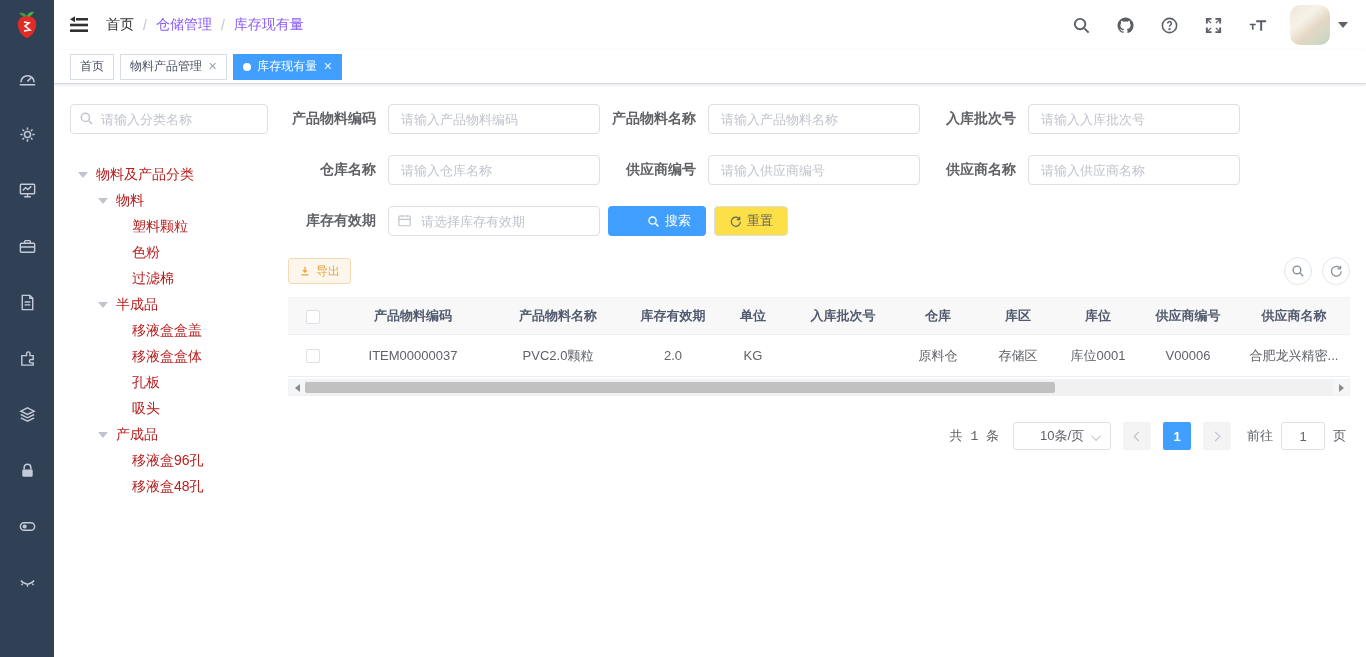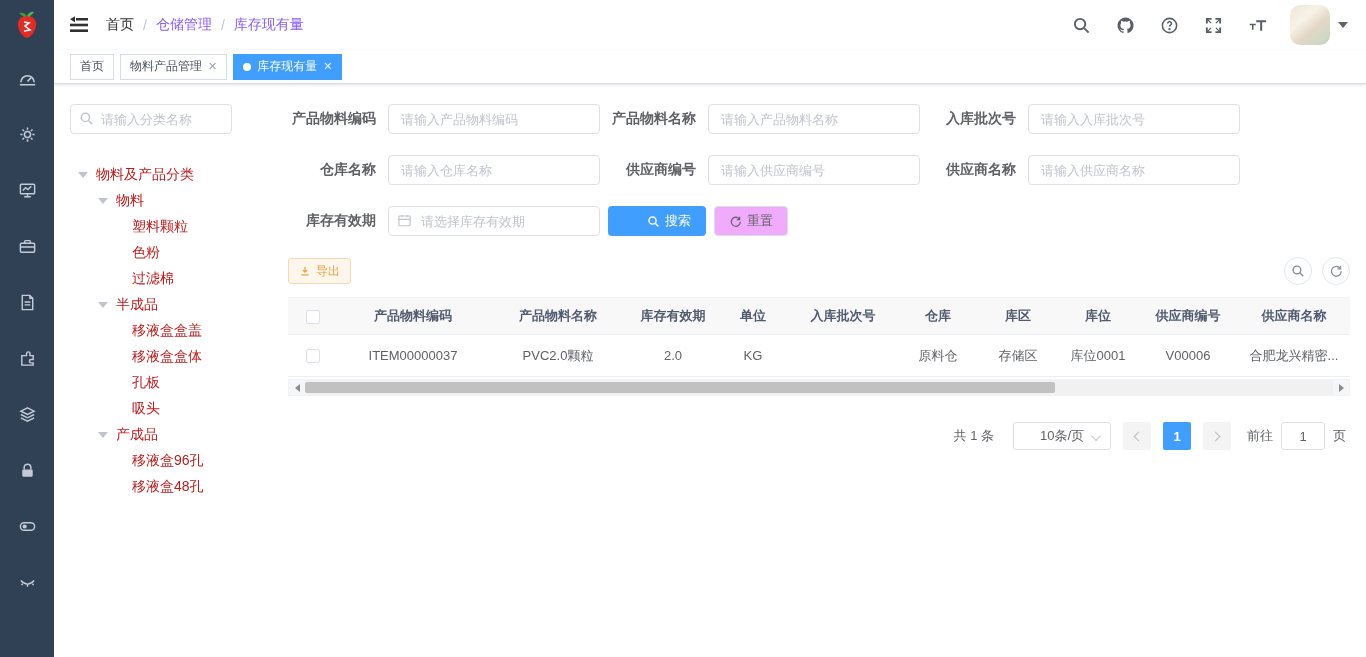--- a/index.html
+++ b/index.html
@@ -39,21 +39,21 @@
     background:#fff; color:#495060; font-size:12px; cursor:pointer; gap:6px; }
   .tag .tag-close { font-size:11px; color:#9aa4b2; line-height:1; }
   .tag.active { background:#409eff; border-color:#409eff; color:#fff; }
   .tag.active .tag-dot { width:8px; height:8px; border-radius:50%; background:#fff; display:inline-block; }
   .tag.active .tag-close { color:#e8f2ff; }
 
   
   .content { display:flex; padding:20px 16px 0 16px; }
   .tree-panel { width:198px; margin-right:20px; flex-shrink:0; }
   .tree-search { position:relative; margin-bottom:28px; }
-  .tree-search input { width:162px; height:30px; border:1px solid #dcdfe6; border-radius:4px;
+  .tree-search input { width:198px; height:30px; border:1px solid #dcdfe6; border-radius:4px;
     padding:0 10px 0 30px; font-size:13px; color:#606266; outline:none; font-family:inherit; }
   .tree-search input::placeholder { color:#c0c4cc; }
   .tree-search .sicon { position:absolute; left:9px; top:7px; width:15px; height:15px; color:#c0c4cc; }
   .tree { font-size:14px; color:#b91c1c; }
   .tree-node { height:26px; display:flex; align-items:center; cursor:pointer; white-space:nowrap; }
   .tree-node.l0 { padding-left:8px; }
   .tree-node.l1 { padding-left:28px; }
   .tree-node.l2 { padding-left:62px; }
   .tcaret { width:0; height:0; border-left:5px solid transparent; border-right:5px solid transparent;
     border-top:6px solid #c0c4cc; margin-right:8px; flex-shrink:0; }
@@ -68,21 +68,21 @@
   .finput { position:relative; }
   .finput input { width:212px; height:30px; border:1px solid #dcdfe6; border-radius:4px; padding:0 12px;
     font-size:13px; color:#606266; outline:none; font-family:inherit; }
   .finput input::placeholder { color:#c0c4cc; }
   .finput.date input { padding-left:32px; }
   .finput .cal-icon { position:absolute; left:9px; top:7px; width:15px; height:15px; color:#c0c4cc; }
   .fitem + .fitem { margin-left:8px; }
   .btn { display:inline-flex; align-items:center; justify-content:center; gap:5px; height:30px;
     border-radius:4px; font-size:13px; cursor:pointer; padding:0 14px; border:1px solid transparent; font-family:inherit; }
   .btn-primary { background:#409eff; color:#fff;padding-left:38px; }
-  .btn-default { background:#f0abfc; color:#606266; border-color:#dcdfe6;justify-content:center; }
+  .btn-default { background:#fde047; color:#606266; border-color:#dcdfe6;justify-content:center; }
   .btn svg { width:13px; height:13px; }
   .btn-row-gap { margin-left:12px; }
 
   
   .toolbar { display:flex; align-items:center; margin-top:12px; margin-bottom:12px; }
   .btn-export { height:26px; padding:0 10px; font-size:12px; color:#e6a23c; background:#fdf6ec;
     border:1px solid #f5dab1; border-radius:3px; display:inline-flex; align-items:center; gap:5px; cursor:pointer; font-family:inherit; }
   .btn-export svg { width:12px; height:12px; }
   .toolbar-right { margin-left:auto; display:flex; gap:10px; }
   .circle-btn { width:28px; height:28px; border-radius:50%; border:1px solid #e2e6ec; background:#fff;
@@ -102,21 +102,21 @@
   .hscroll { height:17px; background:#fafbfc; border:1px solid #f0f2f5; display:flex; align-items:stretch; margin-top:2px; }
   .hs-arrow { width:16px; display:flex; align-items:center; justify-content:center; background:#f5f6f7; cursor:pointer; }
   .hs-left-t { width:0; height:0; border-top:4px solid transparent; border-bottom:4px solid transparent; border-right:5px solid #8b8b8b; }
   .hs-right-t { width:0; height:0; border-top:4px solid transparent; border-bottom:4px solid transparent; border-left:5px solid #8b8b8b; }
   .hs-track { flex:1; position:relative; background:#f1f1f1; }
   .hs-thumb { position:absolute; left:0; top:2px; bottom:2px; width:73%; background:#c1c1c1; border-radius:2px; cursor:pointer; }
 
   
   .pager { display:flex; align-items:center; justify-content:flex-end; margin-top:26px; gap:12px;
     font-size:13px; color:#606266; padding-right:4px; }
-  .pg-total { margin-right:7px; }
+  .pg-total { margin-right:2px;font-family:Liberation Mono, monospace; }
   .pg-select { position:relative; width:98px; height:28px; border:1px solid #dcdfe6; border-radius:3px;
     display:flex; align-items:center; justify-content:center; cursor:pointer; color:#606266; }
   .pg-select .sel-caret { position:absolute; right:9px; top:11px; width:7px; height:7px;
     border-left:1.5px solid #c0c4cc; border-bottom:1.5px solid #c0c4cc; transform:rotate(-45deg) translateY(-2px); }
   .pg-btn { min-width:28px; height:28px; background:#f4f4f5; border-radius:2px; display:flex;
     align-items:center; justify-content:center; cursor:pointer; }
   .chev { width:7px; height:7px; border-left:1.5px solid #b6bcc6; border-bottom:1.5px solid #b6bcc6; }
   .chev.left { transform:rotate(45deg); margin-left:3px; }
   .chev.right { transform:rotate(-135deg); margin-right:3px; }
   .pg-btn.active { background:#409eff; color:#fff; font-weight:700; }

